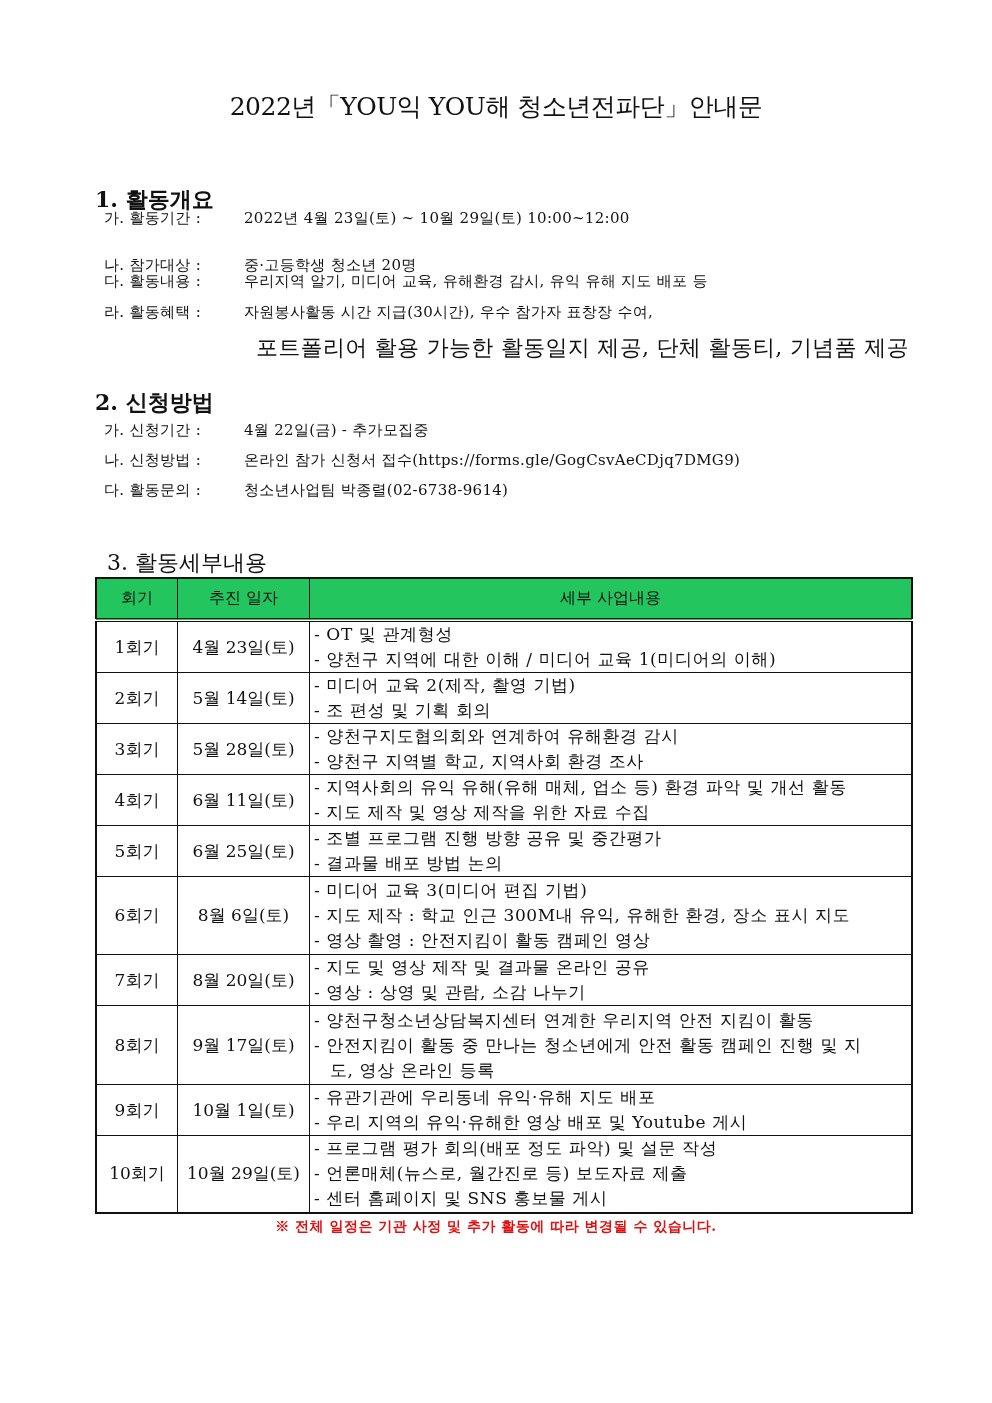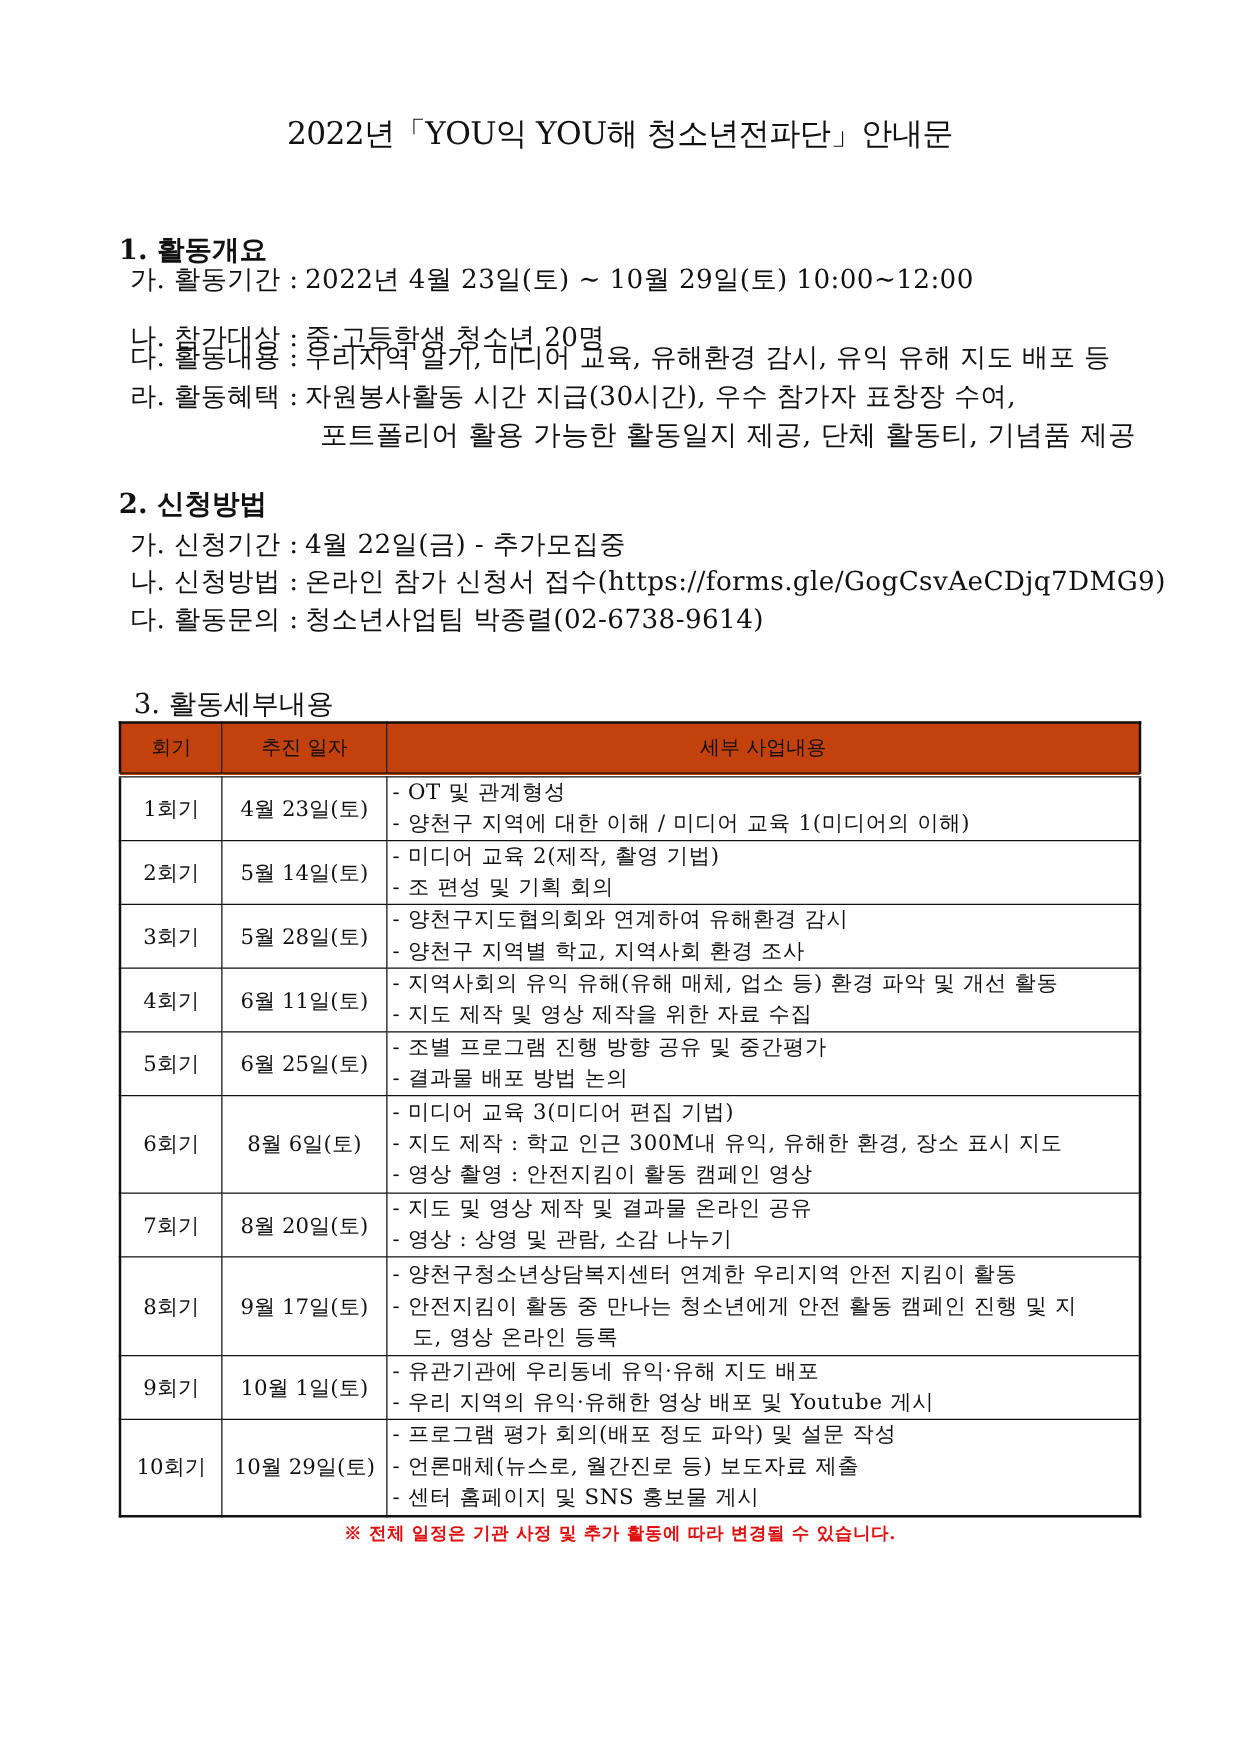--- a/index.html
+++ b/index.html
@@ -3,30 +3,30 @@
 <meta charset="utf-8">
 <style>
   html, body { margin: 0; padding: 0; background: #ffffff; }
   body { width: 992px; height: 1403px; position: relative; overflow: hidden;
          font-family: "DejaVu Serif", "Liberation Serif", serif; color: #111; }
   .page { position: absolute; left: 0; top: 0; width: 992px; height: 1001px; }
   .title { position: absolute; top: 90px; left: 0; width: 992px; text-align: center;
            font-size: 25px; letter-spacing: -0.5px; font-weight: normal; }
   .sec-h { position: absolute; left: 95px; font-size: 22px; font-weight: bold; letter-spacing: 0px; }
   .sec-h.light { font-weight: normal; }
-  .line { position: absolute; left: 104px; font-size: 21px; white-space: nowrap; letter-spacing: 0.3px; }
+  .line { position: absolute; left: 104px; font-size: 15px; white-space: nowrap; letter-spacing: 0.3px; }
   .line .lbl { display: inline-block; width: 140px; }
   .line .val { }
   .cont { position: absolute; left: 240px; font-size: 22px; white-space: nowrap; letter-spacing: 0.3px; margin-left: 16px; }
 
   table.sched { position: absolute; left: 95px; top: 577px; width: 818px;
                 border-collapse: collapse; border: 2px solid #111;
                 font-size: 17px; }
   table.sched th, table.sched td { border: 1px solid #111; padding: 0; }
-  table.sched th { background: #c2410c; font-weight: normal; height: 39px;
+  table.sched th { background: #22c55e; font-weight: normal; height: 39px;
                    font-family: "DejaVu Sans", "Liberation Sans", sans-serif; font-size: 16px; }
   table.sched thead tr { border-bottom: 4px double #111; }
   table.sched td.c1 { width: 80px; text-align: center; }
   table.sched td.c2 { width: 131px; text-align: center; white-space: nowrap; }
   table.sched td.c3 { text-align: left; padding: 0 4px 0 4px; line-height: 25px; }
   table.sched td.c3 div { white-space: nowrap; letter-spacing: 0.6px; }
   table.sched td.c3 div.wrap { padding-left: 16px; }
   .note { position: absolute; top: 1218px; left: 0; width: 992px; text-align: center;
           color: #e01010; font-size: 14px; font-weight: bold; letter-spacing: 0.5px; }
 </style>

